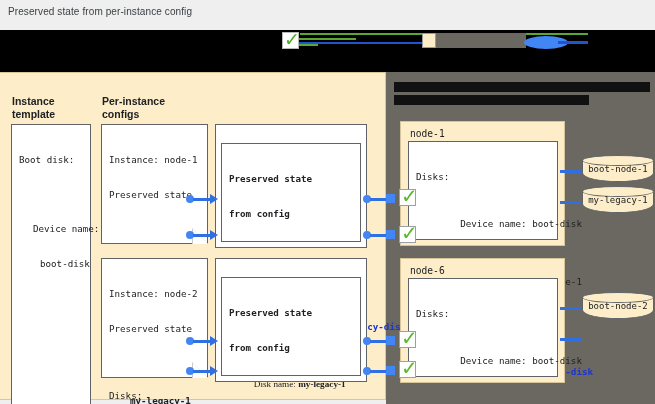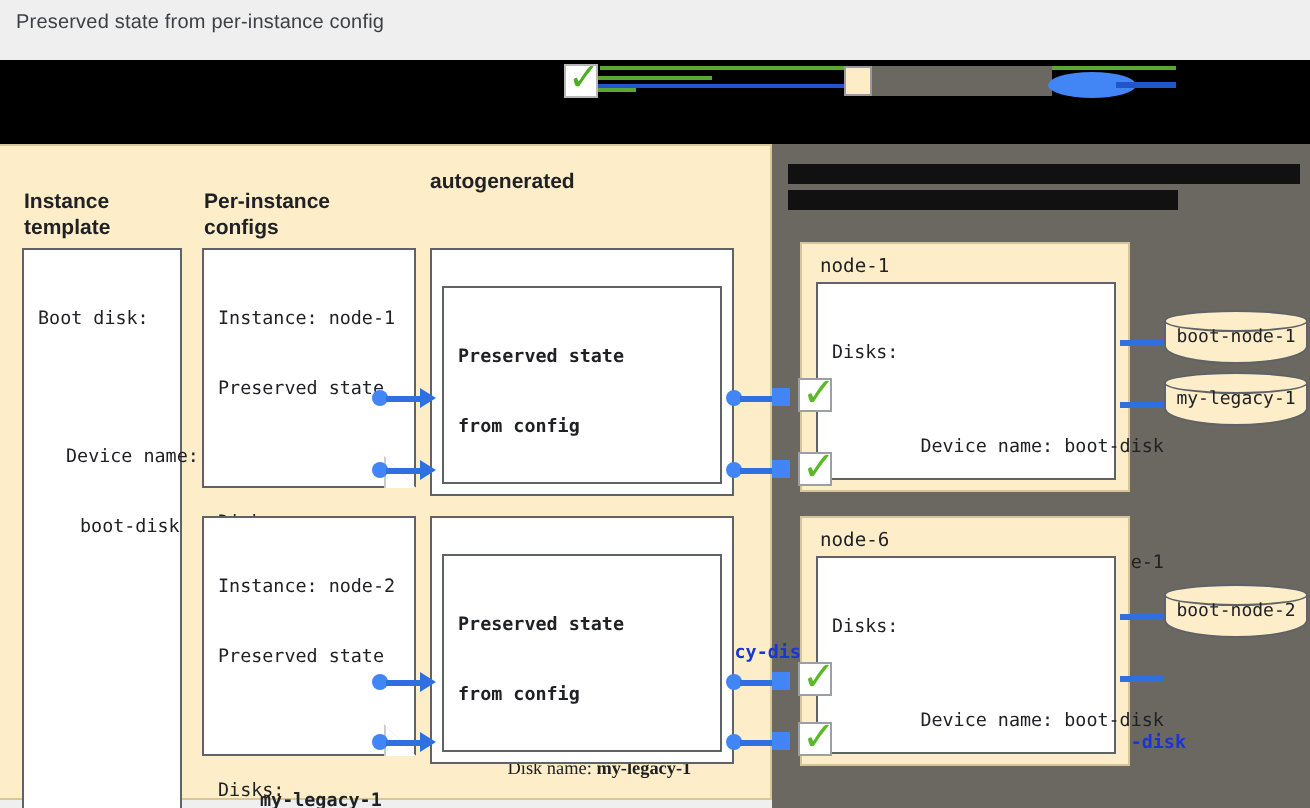--- a/index.html
+++ b/index.html
@@ -233,21 +233,20 @@
     <div class="b">Instance</div>
     <div class="b">template</div>
   </div>
 
   <div class="col-head" style="left:102px; top:95px;">
     <div class="b">Per-instance</div>
     <div class="b">configs</div>
   </div>
 
   <div class="col-head" style="left:215px; top:85px;">
-    <div class="b">autogenerated</div>
   </div>
 
   <div class="card doc" style="left:11px; top:124px; width:80px; height:308px;">
     <div>Boot disk:</div>
     <div style="height:11px;"></div>
     <div style="padding-left:14px;">Device name:</div>
     <div style="padding-left:21px;">boot-disk</div>
     <div class="fold"></div>
     <div class="fold-inner"></div>
   </div>

